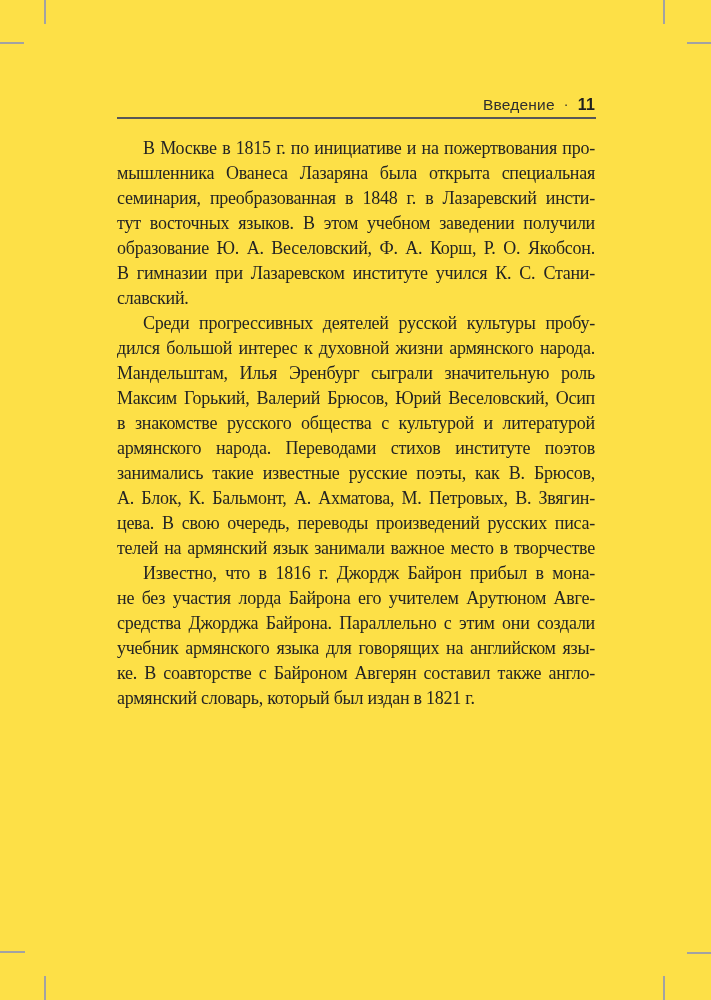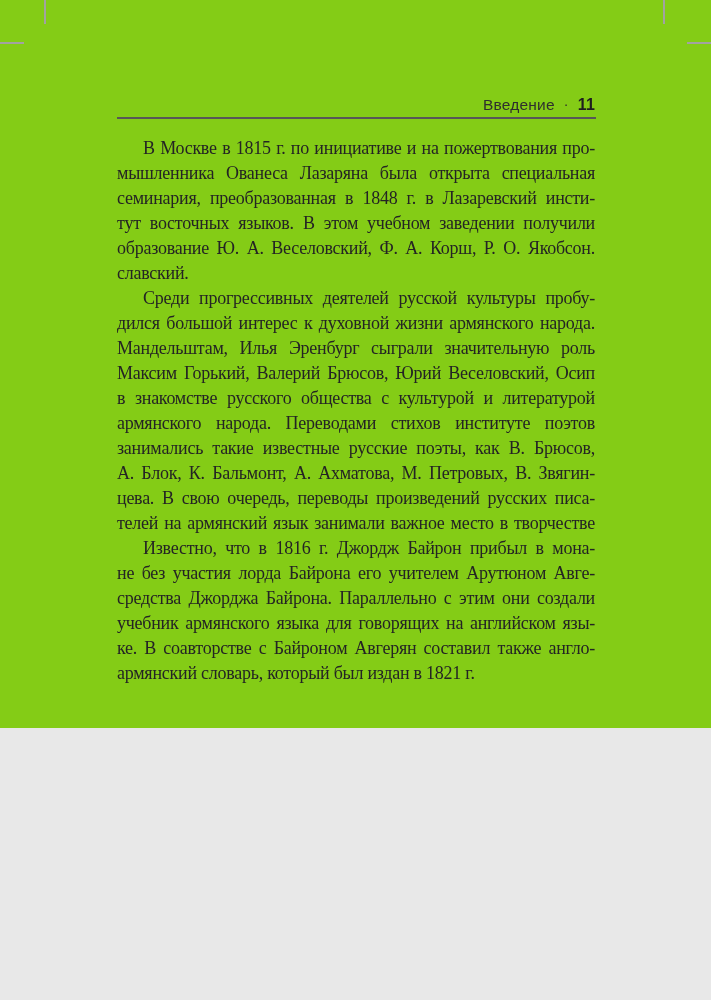--- a/index.html
+++ b/index.html
@@ -3,23 +3,23 @@
 <meta charset="utf-8">
 <style>
   html, body {
     margin: 0;
     padding: 0;
     background: #e8e8e8;
   }
   .page {
     position: relative;
     width: 711px;
-    height: 728px;
+    height: 1000px;
     margin: 0 auto;
-    background: #84cc16;
+    background: #fde047;
     overflow: hidden;
     font-family: "Liberation Serif", serif;
   }
   
   .crop-mark { position: absolute; background: #a2a2a2; }
   .cm-tl-v { left: 44px;  top: 0;      width: 2px;  height: 24px; }
   .cm-tl-h { left: 0;     top: 42px;   width: 24px; height: 2px;  }
   .cm-tr-v { left: 663px; top: 0;      width: 2px;  height: 24px; }
   .cm-tr-h { left: 687px; top: 42px;   width: 24px; height: 2px;  }
   .cm-bl-h { left: 0;     top: 951px;  width: 25px; height: 2px;  }
@@ -101,20 +101,21 @@
 
   <div class="rule"></div>
 
   <div class="body-text">
       <div class="paragraph">
         <div class="line first">В Москве в 1815 г. по инициативе и на пожертвования про-</div>
         <div class="line">мышленника Ованеса Лазаряна была открыта специальная</div>
         <div class="line">семинария, преобразованная в 1848 г. в Лазаревский инсти-</div>
         <div class="line">тут восточных языков. В этом учебном заведении получили</div>
         <div class="line">образование Ю. А. Веселовский, Ф. А. Корш, Р. О. Якобсон.</div>
+        <div class="line">В гимназии при Лазаревском институте учился К. С. Стани-</div>
         <div class="line last">славский.</div>
       </div>
       <div class="paragraph">
         <div class="line first">Среди прогрессивных деятелей русской культуры пробу-</div>
         <div class="line">дился большой интерес к духовной жизни армянского народа.</div>
         <div class="line">Мандельштам, Илья Эренбург сыграли значительную роль</div>
         <div class="line">Максим Горький, Валерий Брюсов, Юрий Веселовский, Осип</div>
         <div class="line">в знакомстве русского общества с культурой и литературой</div>
         <div class="line">армянского народа. Переводами стихов институте поэтов</div>
         <div class="line">занимались такие известные русские поэты, как В. Брюсов,</div>

